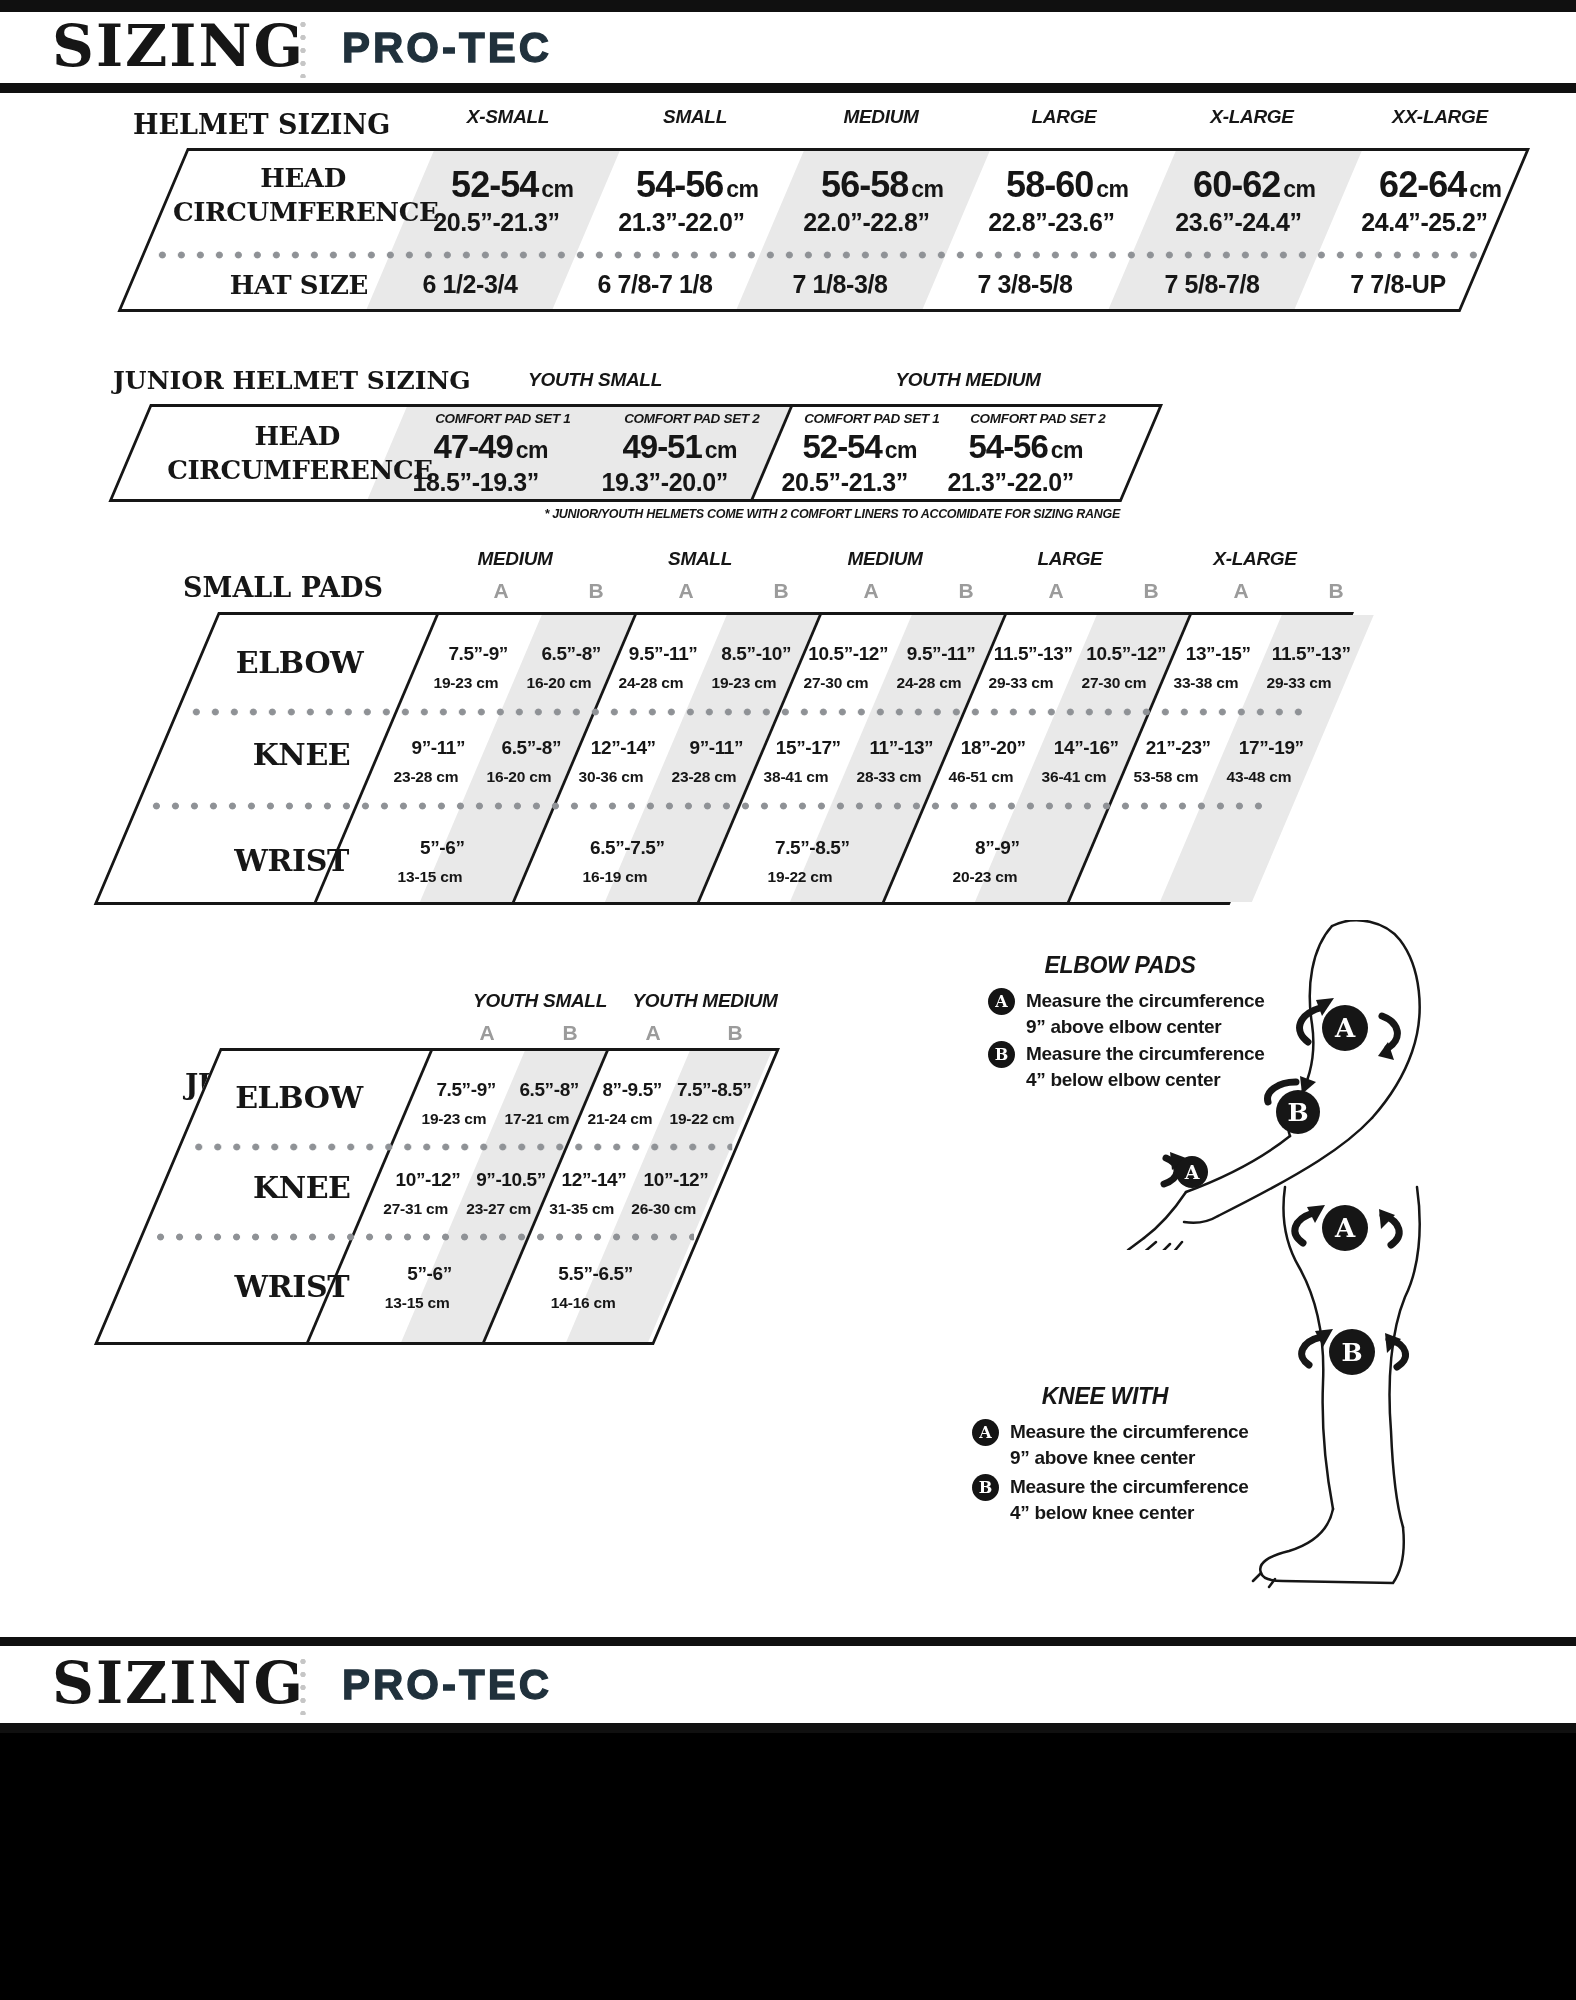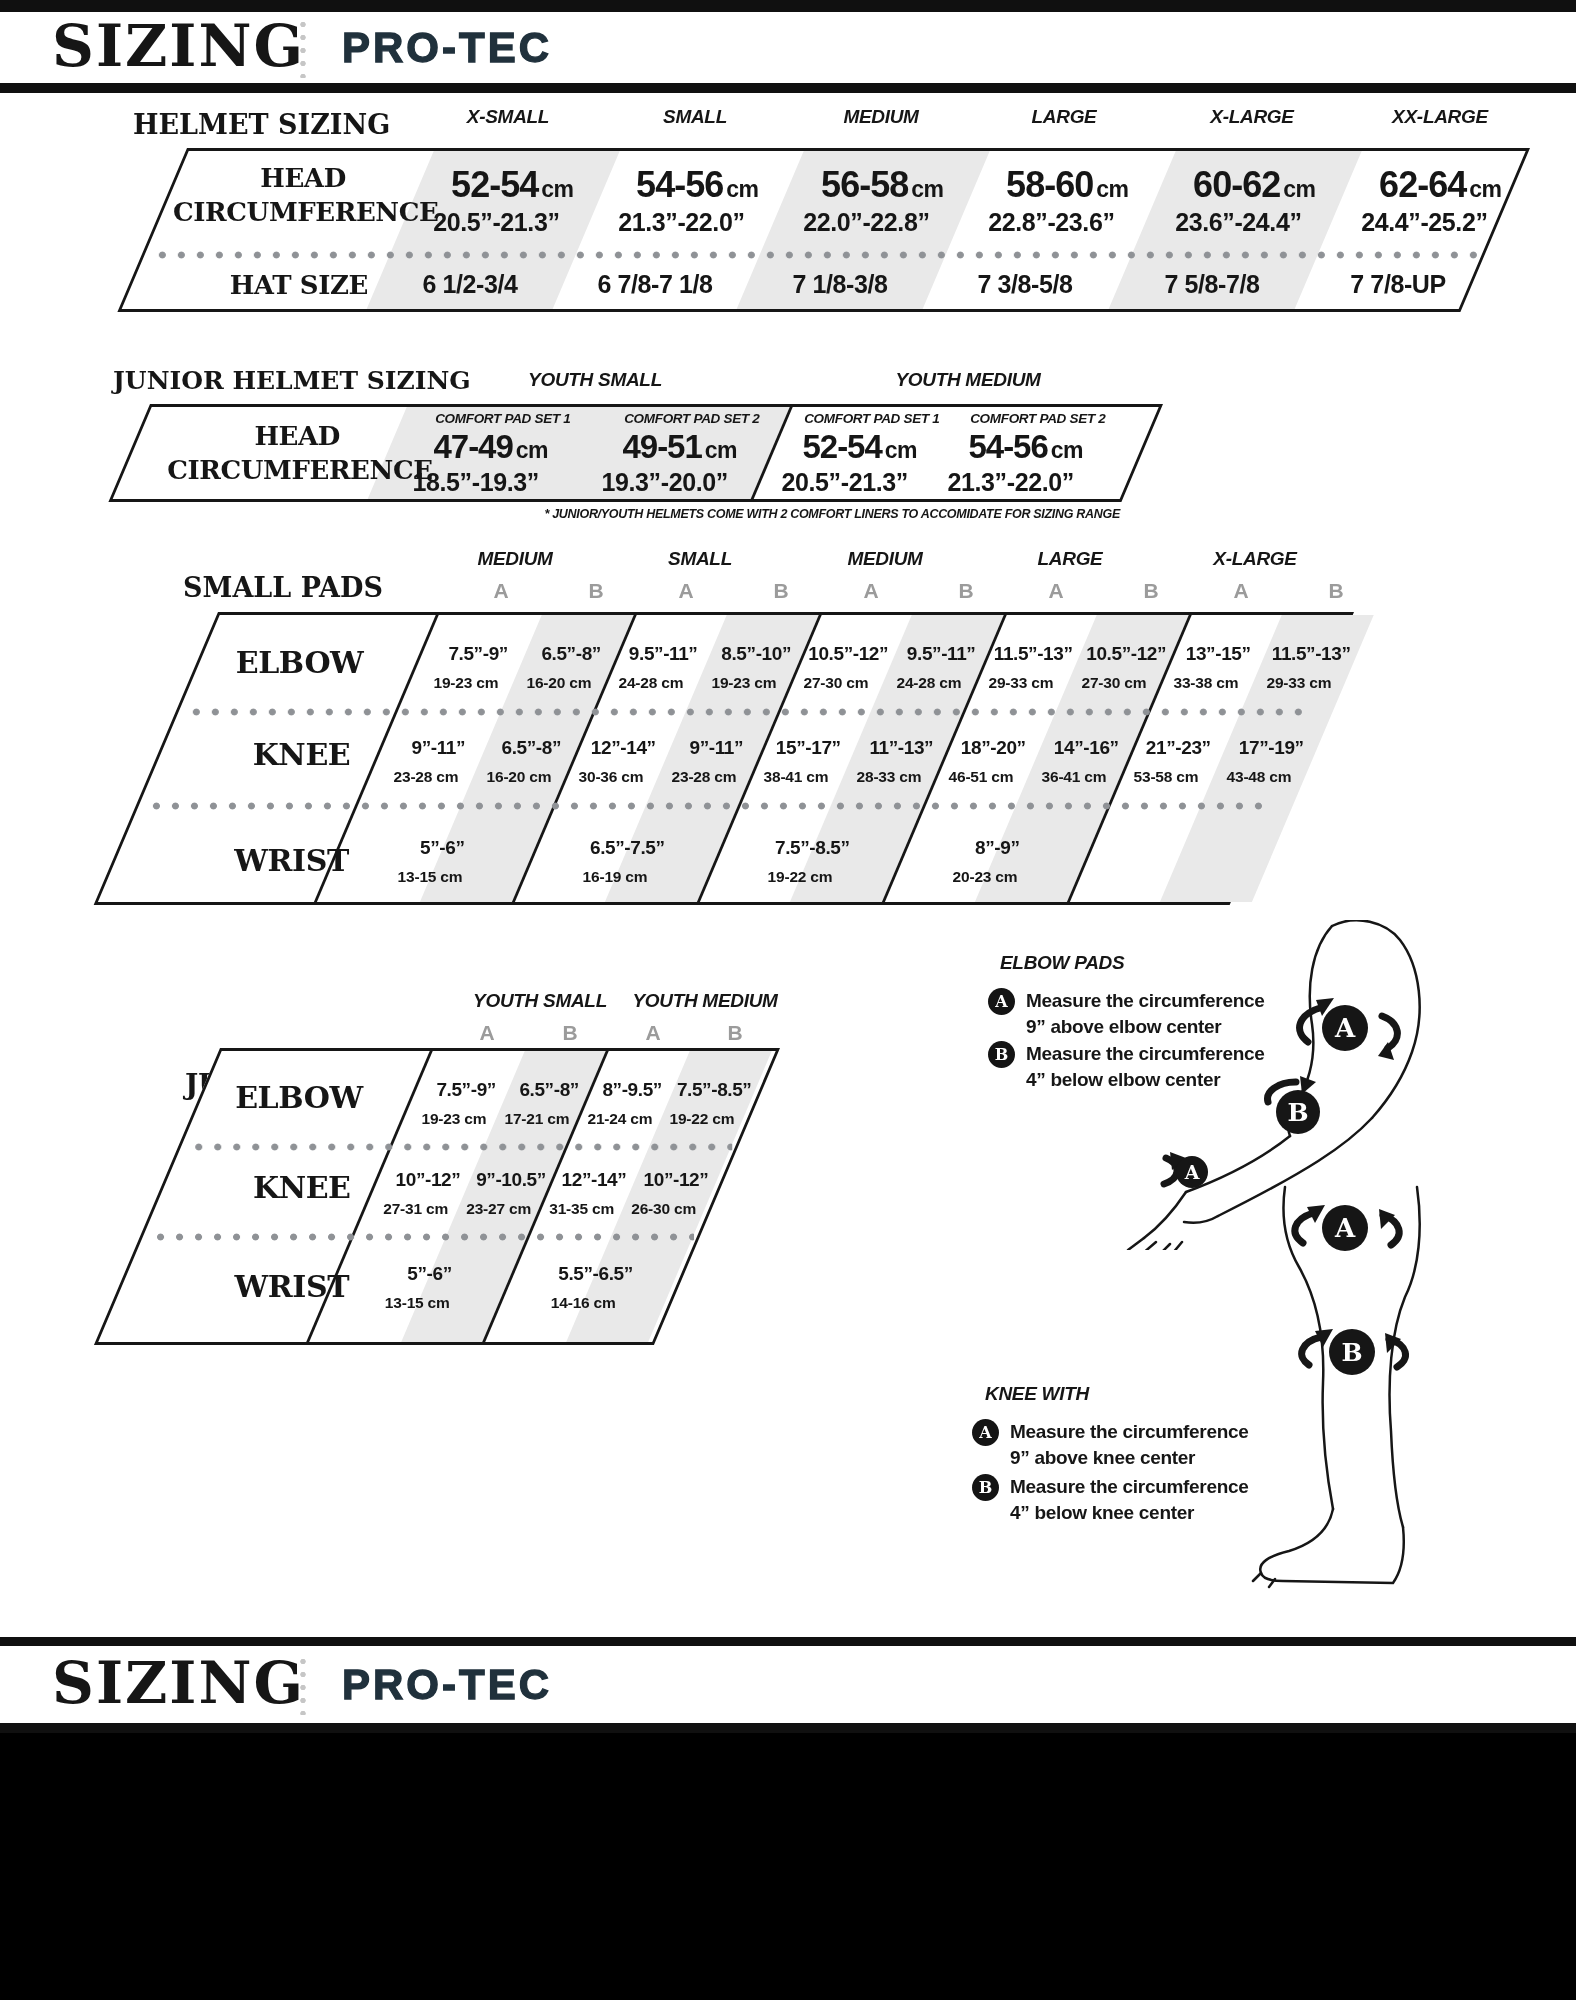--- a/index.html
+++ b/index.html
@@ -36,21 +36,21 @@
   .hdr{font-style:italic;font-weight:bold;font-family:"Liberation Sans",sans-serif;
        font-size:19px;letter-spacing:-0.3px;color:#161616;text-align:center;}
   .ab{font-weight:bold;font-size:21px;color:#9b9b9b;text-align:center;width:40px;}
   .rowlabel{font-size:30px;width:260px;}
   
   .bullet{position:absolute;display:flex;gap:11px;align-items:flex-start;}
   .bcirc{width:27px;height:27px;border-radius:50%;background:#141414;color:#fff;
          font-family:"DejaVu Serif",serif;font-weight:bold;font-size:16px;
          display:flex;align-items:center;justify-content:center;flex:0 0 27px;}
   .btext{font-weight:bold;font-size:19px;line-height:26px;letter-spacing:-0.3px;}
-  .guidetitle{font-style:italic;font-weight:bold;font-size:19px;width:240px;letter-spacing:-0.3px;}
+  .guidetitle{font-style:italic;font-weight:bold;font-size:23px;text-align:center;width:240px;letter-spacing:-0.3px;}
 </style>
 </head>
 <body>
 
 <div class="page">
 
   <div class="bar" style="top:0;height:12px;"></div>
   <div class="abs slab nowrap" style="left:52px;top:12px;font-size:58px;letter-spacing:2px;">SIZING</div>
   <div class="abs vdots" style="left:299px;top:18px;width:8px;height:60px;"></div>
   <div class="abs logo nowrap" style="left:342px;top:24px;font-size:42px;">PRO-TEC</div>

